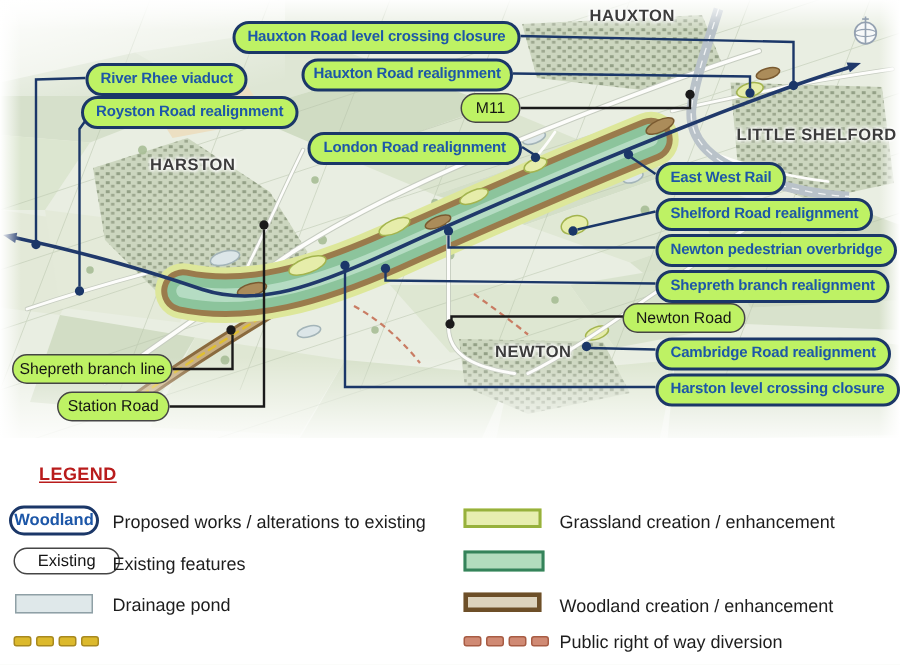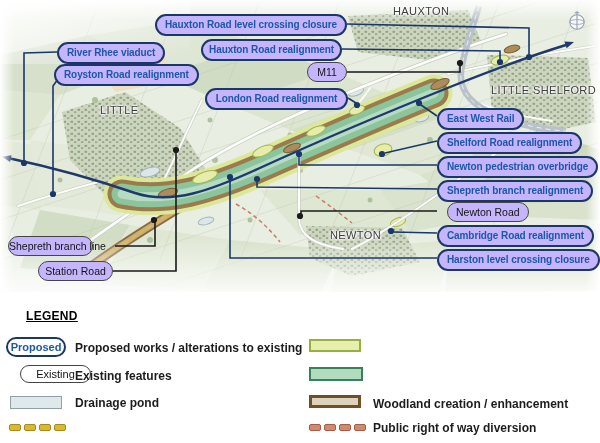--- a/index.html
+++ b/index.html
@@ -1,30 +1,30 @@
 <!DOCTYPE html>
 <html><head>
 <meta charset="utf-8">
 <style>
   html,body{margin:0;padding:0;background:#fff;}
   #stage{position:relative;width:600px;height:443px;background:#fff;overflow:hidden;
          font-family:"Liberation Sans",sans-serif;}
   #map-svg{position:absolute;left:0;top:0;}
   
-  .pill{position:absolute;box-sizing:border-box;white-space:nowrap;background:#c4b5fd;
+  .pill{position:absolute;box-sizing:border-box;white-space:nowrap;background:#bef264;
         border-radius:11px;padding:2px 8px;line-height:14px;z-index:5;}
   .pill.blue{border:2px solid #1b3768;color:#1d57a8;font-weight:bold;font-size:10px;letter-spacing:-0.1px;}
   .pill.white{border:1.5px solid #454545;color:#141414;font-weight:400;font-size:10.5px;}
   .pill.fixedw{text-align:center;padding-left:0;padding-right:0;}
-  .place{position:absolute;font-size:11px;font-weight:normal;color:#3c3c3c;letter-spacing:.4px;z-index:4;
+  .place{position:absolute;font-size:11px;font-weight:bold;color:#3c3c3c;letter-spacing:.4px;z-index:4;
          text-shadow:0 0 3px #fff,0 0 3px #fff,0 0 3px #fff,0 0 2px #fff;text-align:center;}
   
-  .legend-title{position:absolute;left:10px;top:309px;font-size:12px;font-weight:bold;color:#000000;
+  .legend-title{position:absolute;left:10px;top:309px;font-size:12px;font-weight:bold;color:#b91c1c;
                 text-decoration:underline;letter-spacing:.3px;padding-left:16px;}
-  .lg-desc{position:absolute;font-size:12px;color:#1d1d1d;line-height:14px;white-space:nowrap;font-weight:bold;}
+  .lg-desc{position:absolute;font-size:12px;color:#1d1d1d;line-height:14px;white-space:nowrap;}
   .lg-pill{position:absolute;box-sizing:border-box;text-align:center;background:#fff;border-radius:11px;
            font-size:11px;line-height:16px;white-space:nowrap;}
   .lg-pill.blue{border:2px solid #1b3768;color:#1d57a8;font-weight:bold;}
   .lg-pill.white{border:1.5px solid #454545;color:#141414;}
   .swatch{position:absolute;box-sizing:border-box;}
   .sw-drain{background:#dfe8ea;border:1px solid #8fa0a6;}
   .sw-grass{background:#e7eeb0;border:2px solid #97b13c;}
   .sw-scrub{background:#b2dcbd;border:2px solid #35835a;}
   .sw-wood{background:#ddd3bd;border:3px solid #6d4f28;}
   .dashes{position:absolute;display:flex;gap:3px;}
@@ -277,50 +277,51 @@
   <div class="pill blue fixedw" style="left:155px;top:14px;width:192px">Hauxton Road level crossing closure</div>
   <div class="pill blue" style="left:57px;top:42px">River Rhee viaduct</div>
   <div class="pill blue" style="left:54px;top:64px">Royston Road realignment</div>
   <div class="pill blue fixedw" style="left:201px;top:39px;width:141px">Hauxton Road realignment</div>
   <div class="pill white fixedw" style="left:307px;top:62px;width:40px">M11</div>
   <div class="pill blue fixedw" style="left:205px;top:88px;width:143px">London Road realignment</div>
   <div class="pill blue" style="left:437px;top:108px">East West Rail</div>
   <div class="pill blue" style="left:437px;top:156px">Newton pedestrian overbridge</div>
   <div class="pill blue" style="left:437px;top:132px">Shelford Road realignment</div>
   <div class="pill blue" style="left:437px;top:180px">Shepreth branch realignment</div>
-  <div class="pill white" style="left:447px;top:202px">Newton Road</div>
+  <div class="pill white" style="left:415px;top:202px">Newton Road</div>
   <div class="pill blue" style="left:437px;top:225px">Cambridge Road realignment</div>
   <div class="pill blue" style="left:437px;top:249px">Harston level crossing closure</div>
-  <div class="pill white fixedw" style="left:8px;top:236px;width:85px">Shepreth branch line</div>
+  <div class="pill white fixedw" style="left:8px;top:236px;width:107px">Shepreth branch line</div>
   <div class="pill white fixedw" style="left:38px;top:261px;width:75px">Station Road</div>
 
   <div class="place" style="left:393px;top:5px">HAUXTON</div>
   <div class="place" style="left:491px;top:84px">LITTLE SHELFORD</div>
-  <div class="place" style="left:100px;top:104px">LITTLE</div>
+  <div class="place" style="left:100px;top:104px">HARSTON</div>
   <div class="place" style="left:330px;top:229px">NEWTON</div>
 
   <div class="legend-title">LEGEND</div>
 
-  <div class="lg-pill blue" style="left:6px;top:337px;width:60px">Proposed</div>
+  <div class="lg-pill blue" style="left:6px;top:337px;width:60px">Woodland</div>
   <div class="lg-desc" style="left:75px;top:341px">Proposed works / alterations to existing</div>
 
-  <div class="lg-pill white" style="left:20px;top:365px;width:71px">Existing</div>
+  <div class="lg-pill white" style="left:9px;top:365px;width:71px">Existing</div>
   <div class="lg-desc" style="left:75px;top:369px">Existing features</div>
 
   <div class="swatch sw-drain" style="left:10px;top:396px;width:52px;height:13px"></div>
   <div class="lg-desc" style="left:75px;top:396px">Drainage pond</div>
 
   <div class="dashes" style="left:9px;top:424px">
     <span class="dash rail"></span>
       <span class="dash rail"></span>
       <span class="dash rail"></span>
       <span class="dash rail"></span>
   </div>
 
   <div class="swatch sw-grass" style="left:309px;top:339px;width:52px;height:13px"></div>
+  <div class="lg-desc" style="left:373px;top:341px">Grassland creation / enhancement</div>
 
   <div class="swatch sw-scrub" style="left:309px;top:367px;width:54px;height:14px"></div>
 
   <div class="swatch sw-wood" style="left:309px;top:395px;width:52px;height:13px"></div>
   <div class="lg-desc" style="left:373px;top:397px">Woodland creation / enhancement</div>
 
   <div class="dashes" style="left:309px;top:424px">
     <span class="dash prow"></span>
       <span class="dash prow"></span>
       <span class="dash prow"></span>

